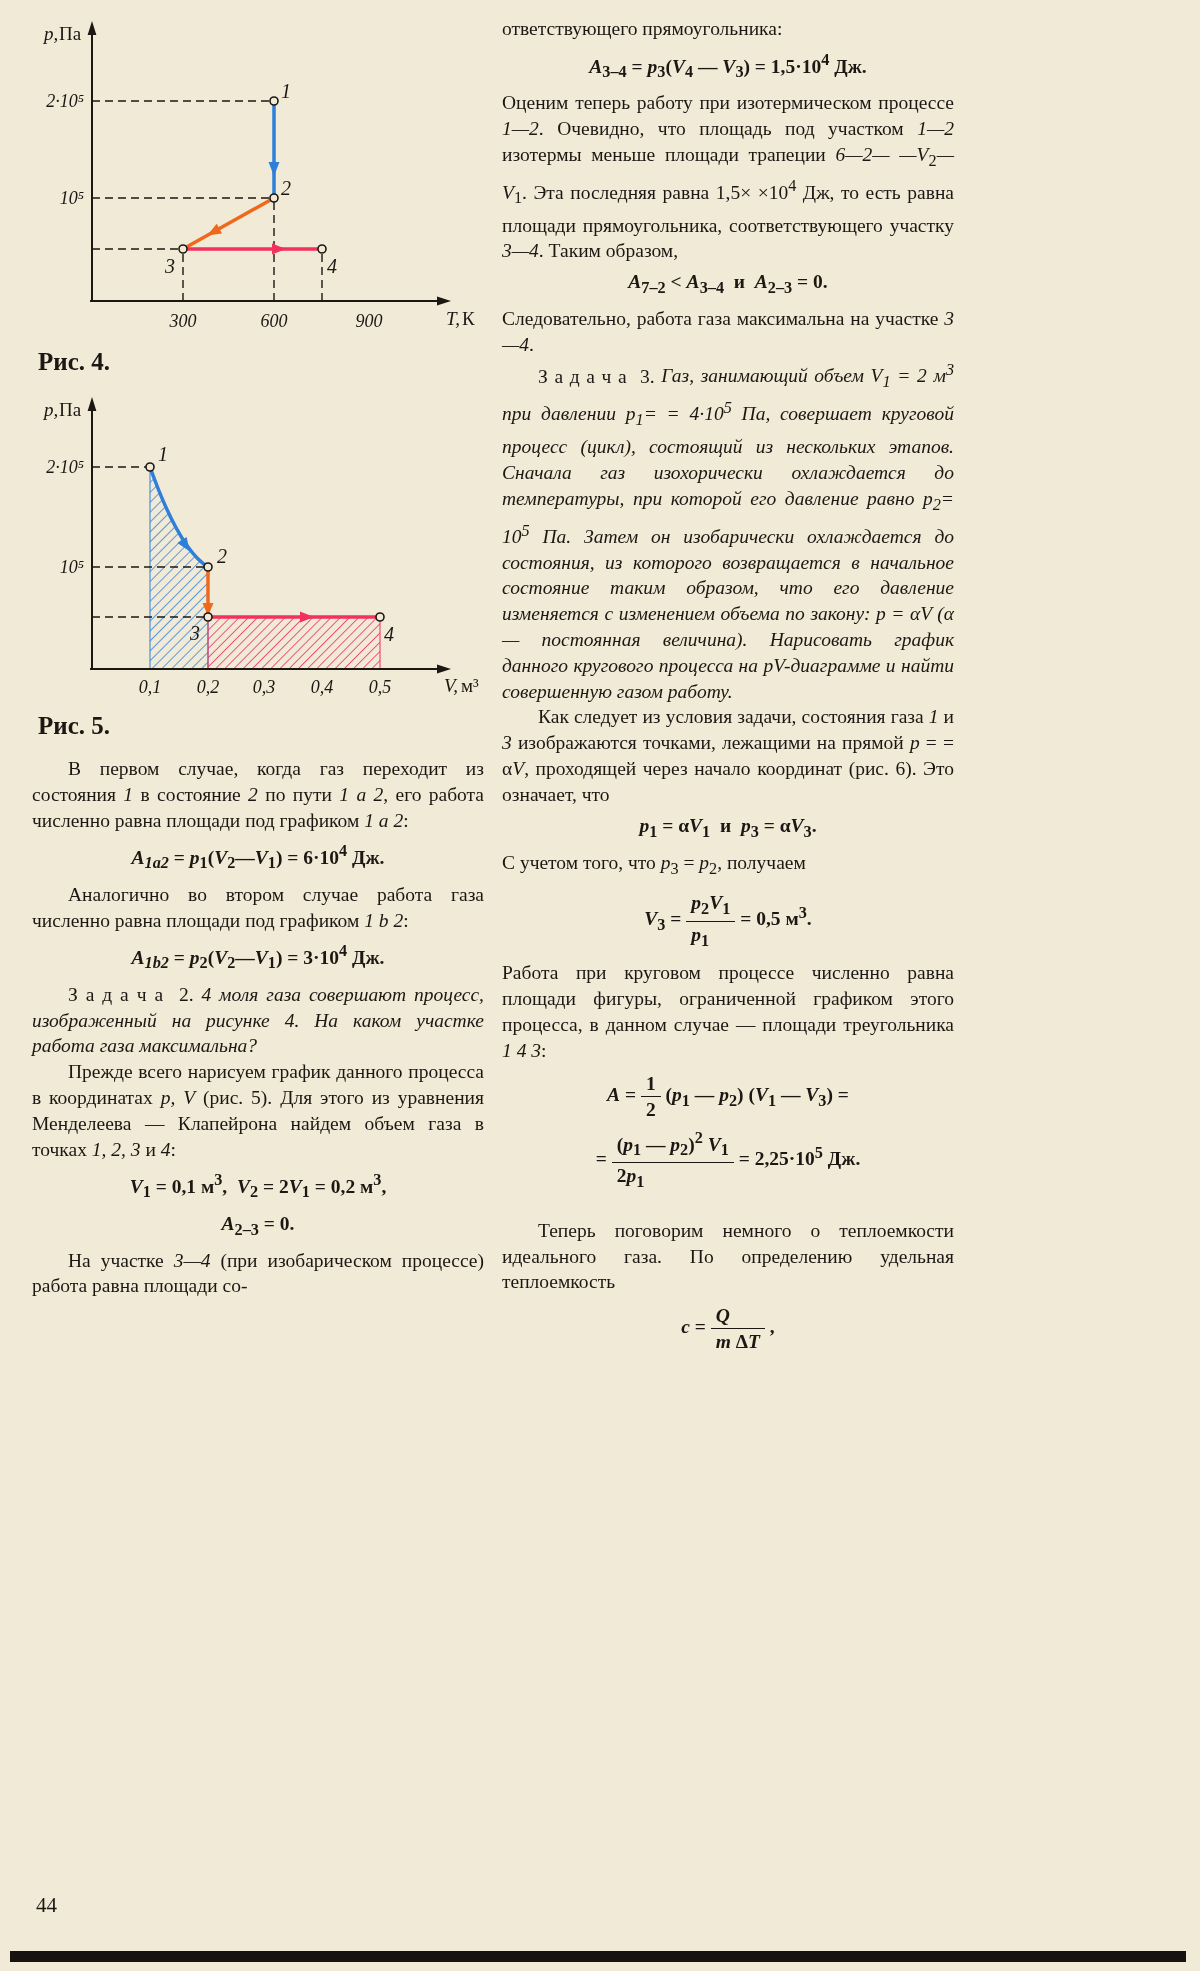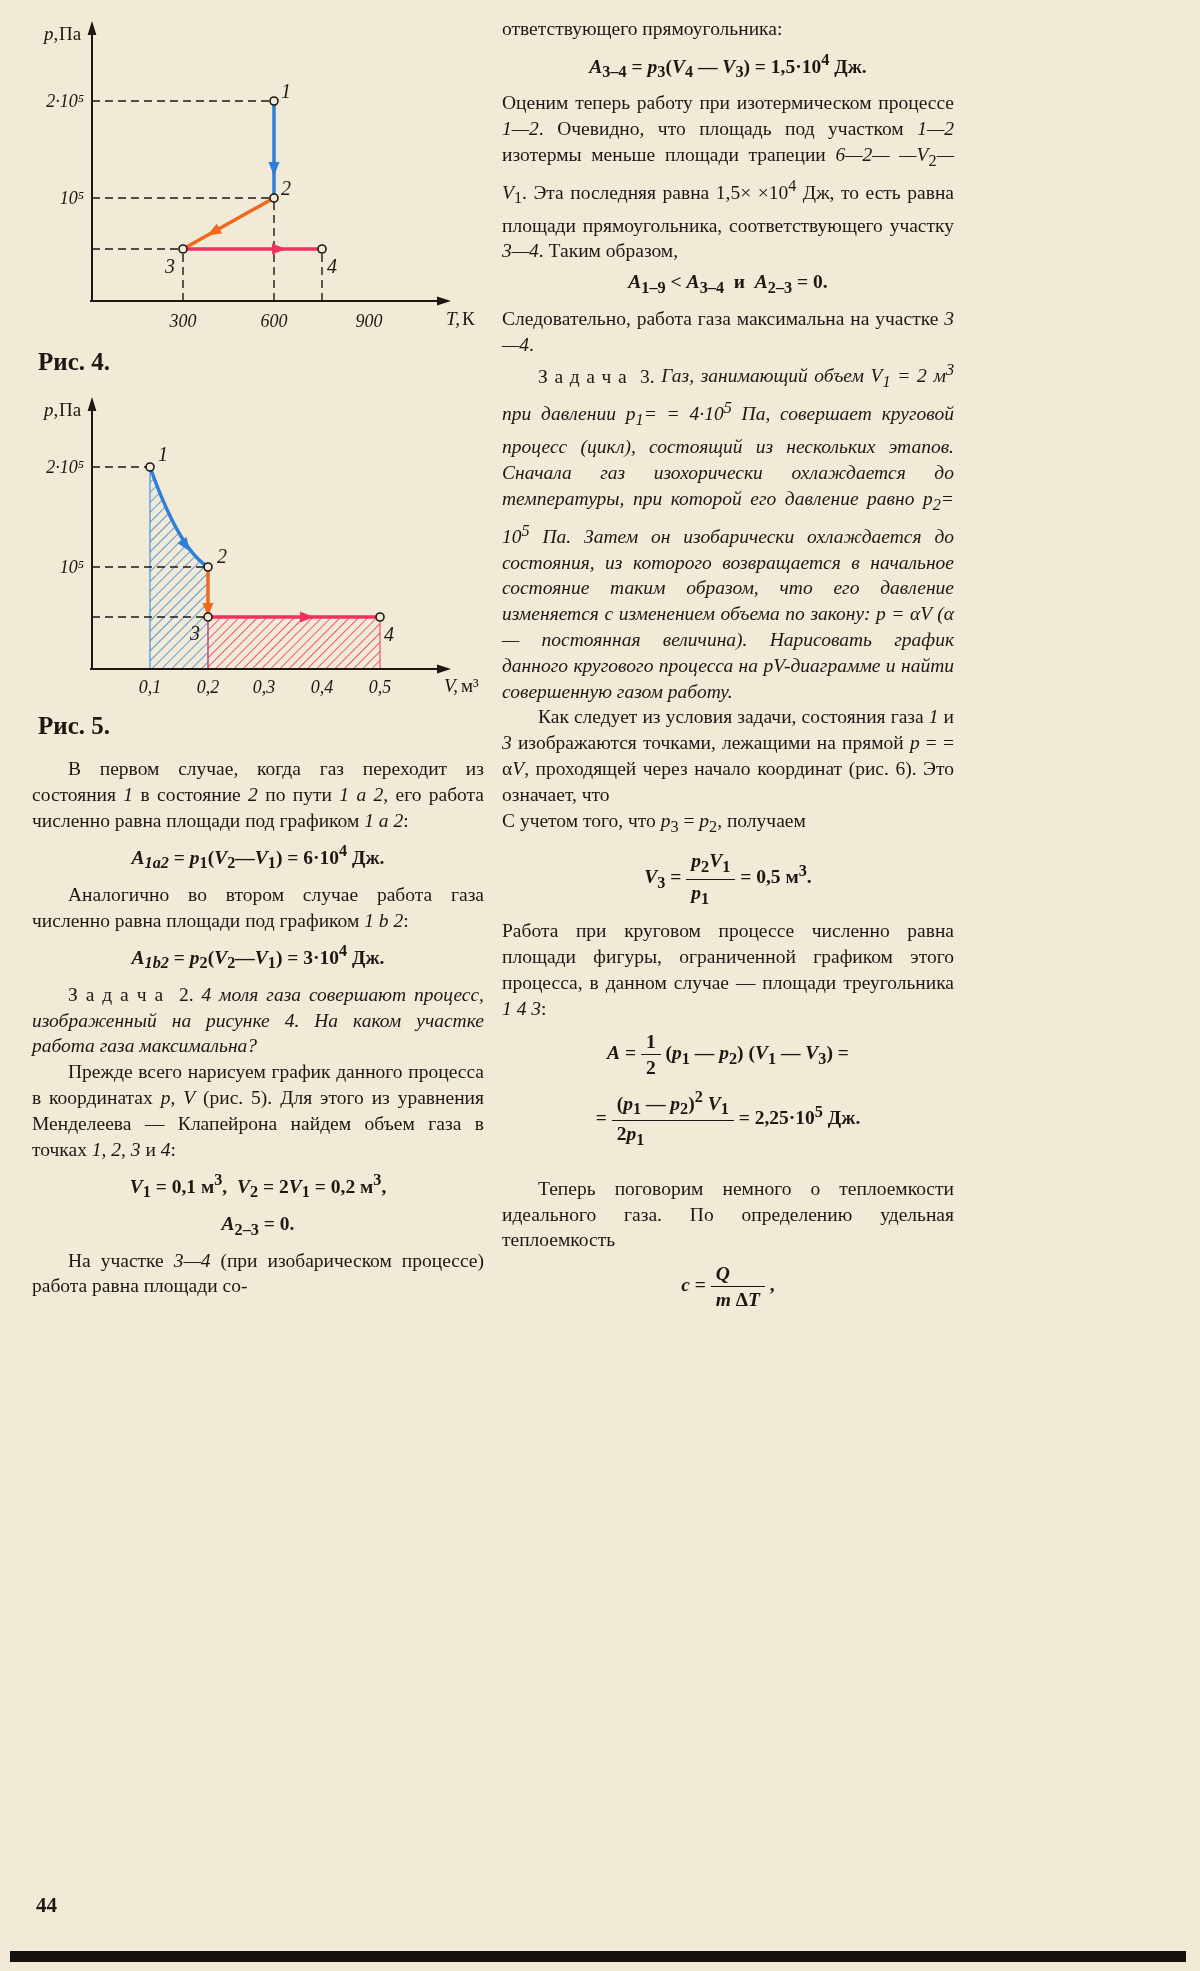--- a/index.html
+++ b/index.html
@@ -20,21 +20,21 @@
   .frac .den{display:block;padding:2px 5px 0;}
   figure{margin:0 0 6px 0;}
   figcaption{font-weight:bold;font-size:25px;margin:6px 0 16px 6px;}
   .fig-svg text{fill:#1c1713;font-family:"Liberation Serif","DejaVu Serif",serif;}
   .fig-svg .axis-var{font-style:italic;font-size:19px;}
   .fig-svg .axis-unit{font-size:19px;}
   .fig-svg .tick{font-style:italic;font-size:18px;}
   .fig-svg .pt-label{font-style:italic;font-size:20px;}
   .axis-line{stroke:#1c1713;stroke-width:2;}
   .dash{stroke:#1c1713;stroke-width:1.4;stroke-dasharray:8,5;}
-  .page-number{position:absolute;left:36px;top:1893px;font-weight:bold;font-size:21px;}
+  .page-number{position:absolute;left:36px;top:1893px;font-weight:normal;font-size:21px;}
   .bottom-bar{position:absolute;left:10px;right:14px;top:1951px;height:11px;background:#151210;}
 </style>
 </head>
 <body>
 
 <div class="page">
   <div class="columns">
 
     <div class="col">
 
@@ -155,24 +155,25 @@
       <p>Прежде всего нарисуем график данного процесса в координатах <i>p, V</i> (рис. 5). Для этого из уравнения Менделеева — Клапейрона найдем объем газа в точках <i>1, 2, 3</i> и <i>4</i>:</p>
       <div class="formula"><i>V</i><sub>1</sub> = 0,1 м<sup>3</sup>,&nbsp; <i>V</i><sub>2</sub> = 2<i>V</i><sub>1</sub> = 0,2 м<sup>3</sup>,</div>
       <div class="formula"><i>A</i><sub>2–3</sub> = 0.</div>
       <p>На участке <i>3—4</i> (при изобарическом процессе) работа равна площади со-</p>
     </div>
 
     <div class="col">
       <p class="no-indent">ответствующего прямоугольника:</p>
       <div class="formula"><i>A</i><sub>3–4</sub> = <i>p</i><sub>3</sub>(<i>V</i><sub>4</sub> — <i>V</i><sub>3</sub>) = 1,5·10<sup>4</sup> Дж.</div>
       <p class="no-indent">Оценим теперь работу при изотермическом процессе <i>1—2</i>. Очевидно, что площадь под участком <i>1—2</i> изотермы меньше площади трапеции <i>6—2— —V</i><sub>2</sub><i>—V</i><sub>1</sub>. Эта последняя равна 1,5× ×10<sup>4</sup> Дж, то есть равна площади прямоугольника, соответствующего участку <i>3—4</i>. Таким образом,</p>
-      <div class="formula"><i>A</i><sub>1–9</sub> &lt; <i>A</i><sub>3–4</sub> &nbsp;и&nbsp; <i>A</i><sub>2–3</sub> = 0.</div>
+      <div class="formula"><i>A</i><sub>7–2</sub> &lt; <i>A</i><sub>3–4</sub> &nbsp;и&nbsp; <i>A</i><sub>2–3</sub> = 0.</div>
       <p class="no-indent">Следовательно, работа газа максимальна на участке <i>3—4</i>.</p>
       <p>З&nbsp;а&nbsp;д&nbsp;а&nbsp;ч&nbsp;а&nbsp;&nbsp;3. <i>Газ, занимающий объем V<sub>1</sub> = 2 м<sup>3</sup> при давлении p<sub>1</sub>= = 4·10<sup>5</sup> Па, совершает круговой процесс (цикл), состоящий из нескольких этапов. Сначала газ изохорически охлаждается до температуры, при которой его давление равно p<sub>2</sub>= 10<sup>5</sup> Па. Затем он изобарически охлаждается до состояния, из которого возвращается в начальное состояние таким образом, что его давление изменяется с изменением объема по закону: p = αV (α — постоянная величина). Нарисовать график данного кругового процесса на pV-диаграмме и найти совершенную газом работу.</i></p>
       <p>Как следует из условия задачи, состояния газа <i>1</i> и <i>3</i> изображаются точками, лежащими на прямой <i>p</i> = = α<i>V</i>, проходящей через начало координат (рис. 6). Это означает, что</p>
+      <div class="formula"><i>p</i><sub>1</sub> = α<i>V</i><sub>1</sub> &nbsp;и&nbsp; <i>p</i><sub>3</sub> = α<i>V</i><sub>3</sub>.</div>
       <p class="no-indent">С учетом того, что <i>p</i><sub>3</sub> = <i>p</i><sub>2</sub>, получаем</p>
       <div class="formula tall"><i>V</i><sub>3</sub> = <span class="frac"><span class="num"><i>p</i><sub>2</sub><i>V</i><sub>1</sub></span><span class="den"><i>p</i><sub>1</sub></span></span> = 0,5 м<sup>3</sup>.</div>
       <p class="no-indent">Работа при круговом процессе численно равна площади фигуры, ограниченной графиком этого процесса, в данном случае — площади треугольника <i>1 4 3</i>:</p>
       <div class="formula tall"><i>A</i> = <span class="frac"><span class="num">1</span><span class="den">2</span></span> (<i>p</i><sub>1</sub> — <i>p</i><sub>2</sub>) (<i>V</i><sub>1</sub> — <i>V</i><sub>3</sub>) =</div>
       <div class="formula tall">= <span class="frac"><span class="num">(<i>p</i><sub>1</sub> — <i>p</i><sub>2</sub>)<sup>2</sup> <i>V</i><sub>1</sub></span><span class="den">2<i>p</i><sub>1</sub></span></span> = 2,25·10<sup>5</sup> Дж.</div>
       <p class="space-before">Теперь поговорим немного о теплоемкости идеального газа. По определению удельная теплоемкость</p>
       <div class="formula tall"><i>c</i> = <span class="frac"><span class="num"><i>Q</i></span><span class="den"><i>m</i> Δ<i>T</i></span></span> ,</div>
     </div>
   </div>
 

